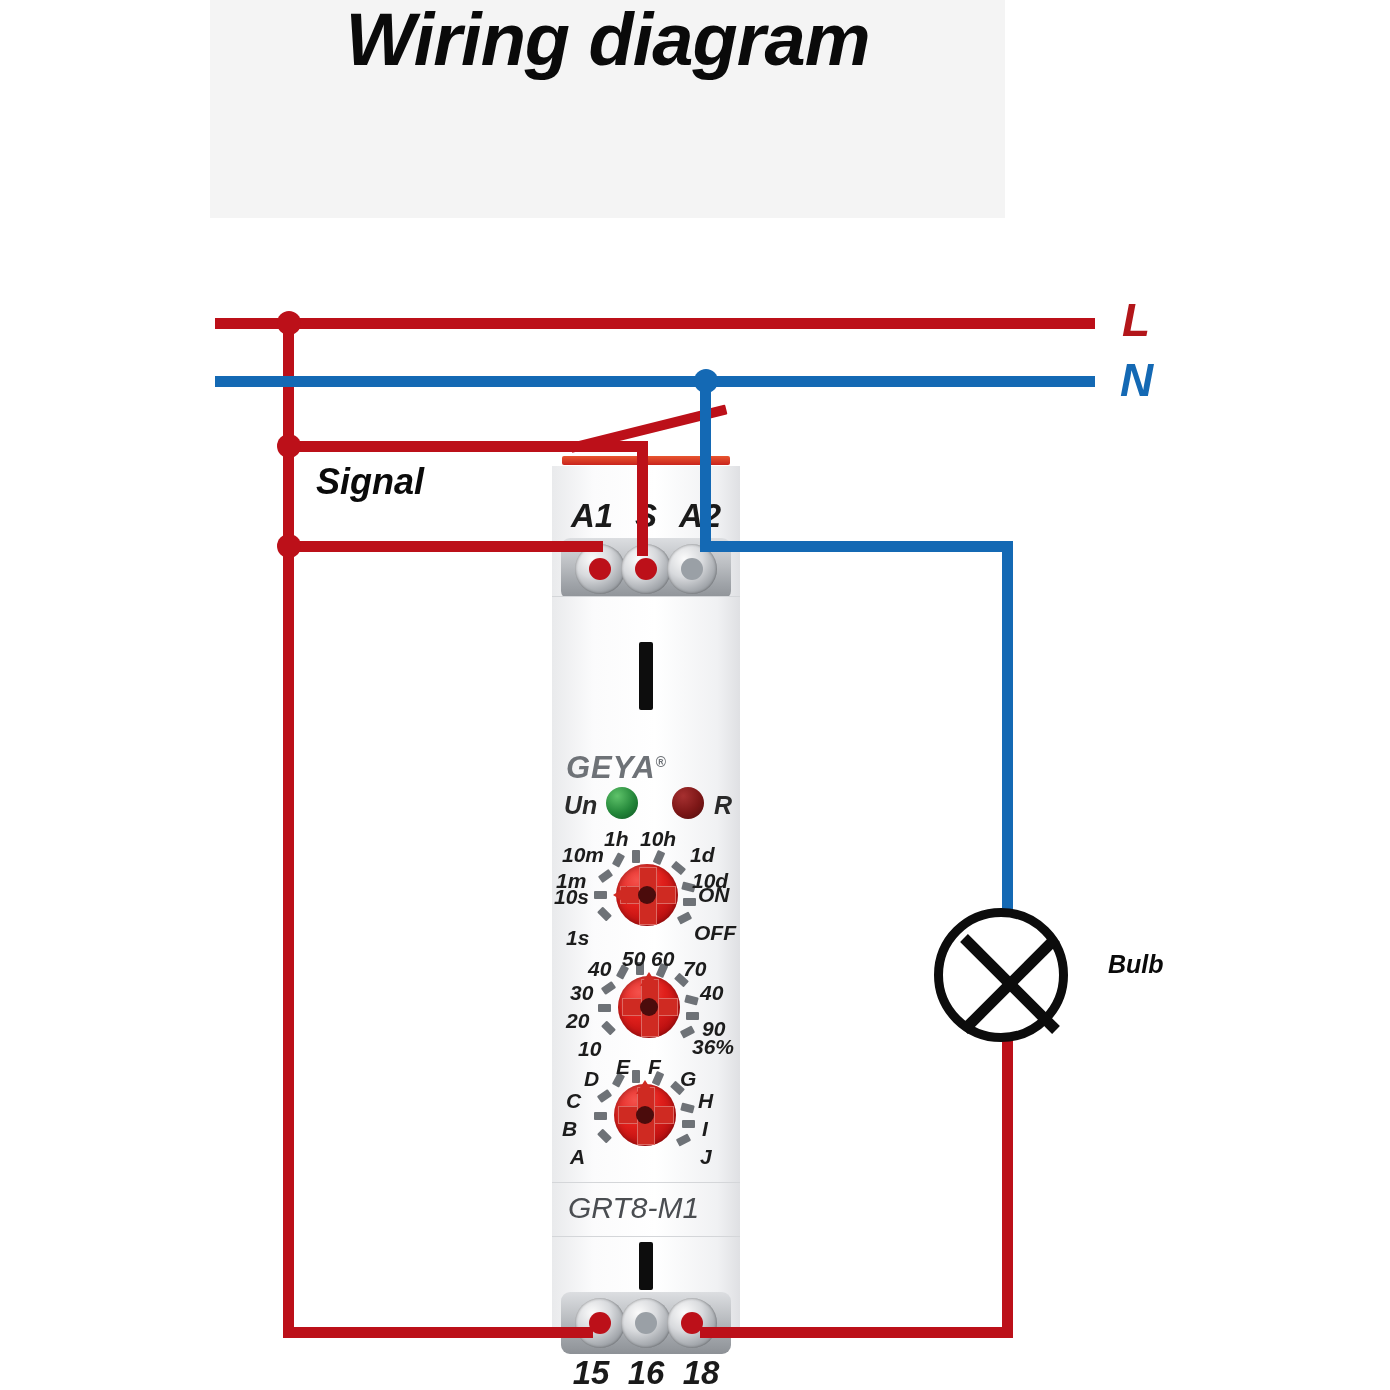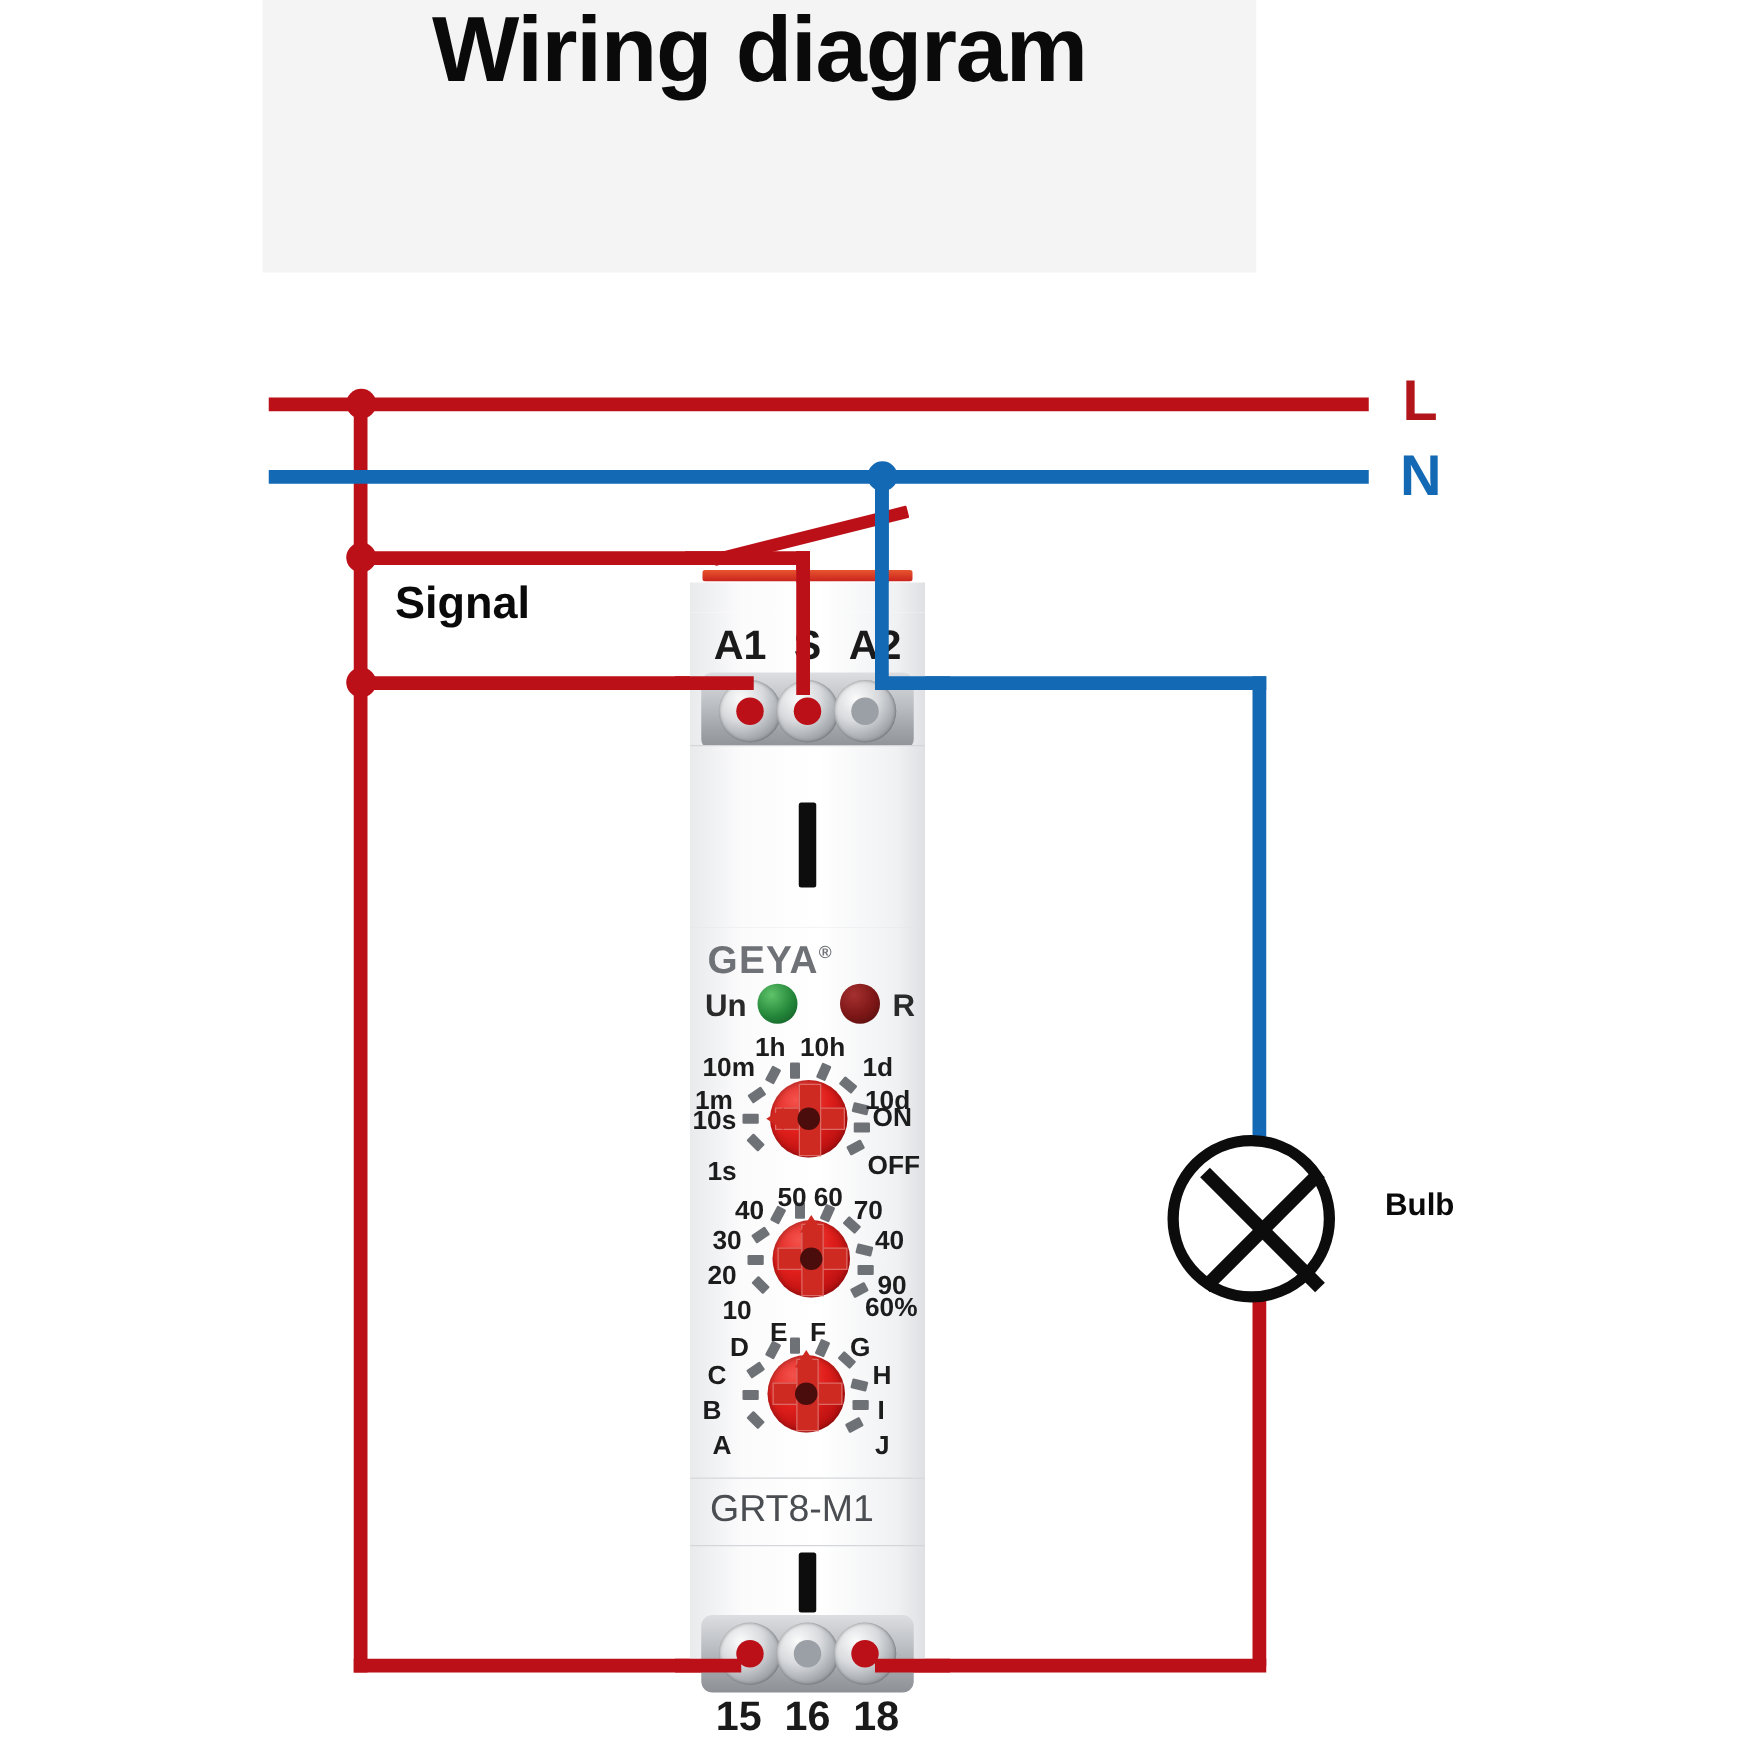--- a/index.html
+++ b/index.html
@@ -3,21 +3,21 @@
 <meta charset="utf-8">
 <style>
   html,body{margin:0;padding:0;}
   body{
     width:1390px;height:1390px;
     background:#ffffff;
     font-family:"Liberation Sans","DejaVu Sans",sans-serif;
     overflow:hidden;
     position:relative;
   }
-  #stage{position:absolute;left:0;top:0;width:1390px;height:1390px;}
+  #stage{position:absolute;left:0;top:0;width:1390px;height:1390px;font-style:italic;}
 
   
   .header-band{
     position:absolute;left:210px;top:0;width:795px;height:218px;
     background:#f4f4f4;
   }
   .title{
     position:absolute;left:210px;top:2px;width:795px;
     text-align:center;
     font-size:74px;font-weight:bold;color:#0a0a0a;
@@ -257,21 +257,21 @@
         <div class="tick" style="left:129px;top:90px;width:13px;height:8px;transform:rotate(-28deg);"></div>
         <div class="dlbl" style="left:26px;top:100px;">10</div>
         <div class="dlbl" style="left:14px;top:72px;">20</div>
         <div class="dlbl" style="left:18px;top:44px;">30</div>
         <div class="dlbl" style="left:36px;top:20px;">40</div>
         <div class="dlbl" style="left:70px;top:10px;">50</div>
         <div class="dlbl" style="left:99px;top:10px;">60</div>
         <div class="dlbl" style="left:131px;top:20px;">70</div>
         <div class="dlbl" style="left:148px;top:44px;">40</div>
         <div class="dlbl" style="left:150px;top:80px;">90</div>
-        <div class="dlbl" style="left:140px;top:98px;">60%</div>
+        <div class="dlbl" style="left:140px;top:98px;">36%</div>
       </div>
 
       <div class="dial-wrap" style="left:0px;top:304px;width:188px;height:128px;">
         <div class="knob" style="left:62px;top:38px;width:62px;height:62px;">
           <div class="cross-h" style="left:4px;top:22px;width:54px;height:16px;"></div>
           <div class="cross-v" style="left:23px;top:3px;width:16px;height:56px;"></div>
           <div class="knob-center" style="left:22px;top:22px;width:18px;height:18px;"></div>
           <div class="ptr" style="left:22px;top:-4px;border-left:9px solid transparent;border-right:9px solid transparent;border-bottom:14px solid #cf2a22;"></div>
         </div>
         <div class="tick" style="left:46px;top:86px;width:13px;height:8px;transform:rotate(45deg);"></div>

